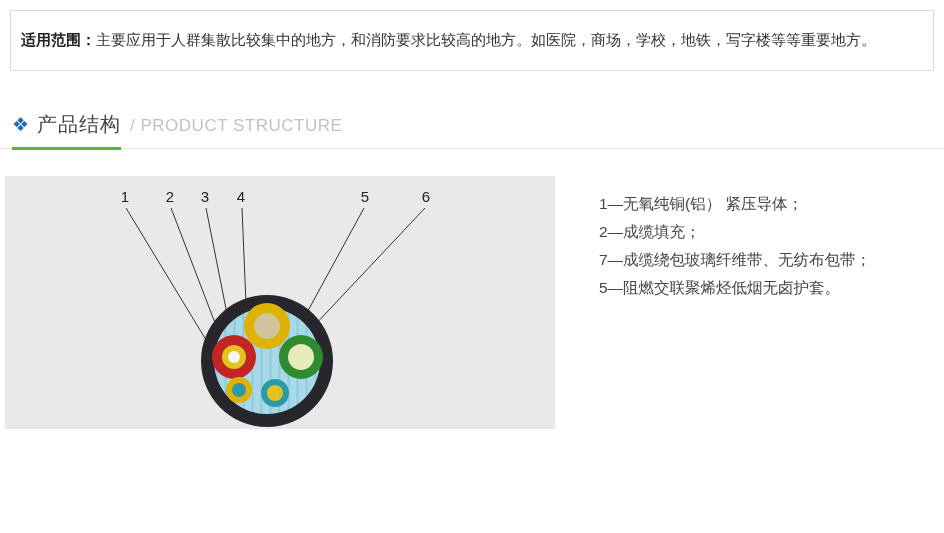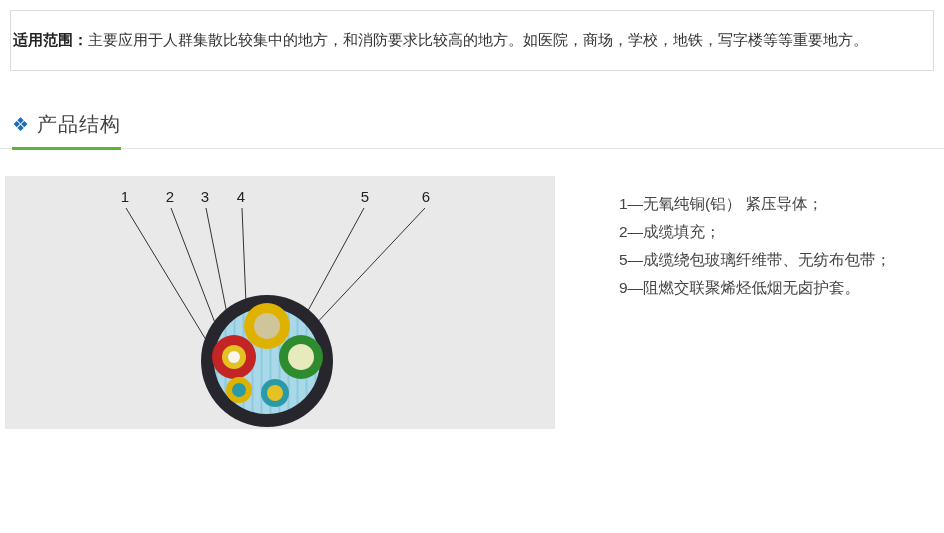--- a/index.html
+++ b/index.html
@@ -6,21 +6,21 @@
   html, body {
     width: 944px; height: 533px;
     background: #ffffff;
     font-family: "Liberation Sans", "DejaVu Sans", sans-serif;
     overflow: hidden;
   }
   
   .intro-box {
     margin: 10px 10px 0 10px;
     border: 1px solid #dcdcdc;
-    padding: 14px 18px 16px 2px;
+    padding: 14px 18px 16px 10px;
     font-size: 15px;
     color: #333;
     line-height: 1.95;
   }
   .intro-box .intro-label { font-weight: bold; color: #222; }
 
   
   .section-header {
     margin-top: 40px;
     padding-left: 12px;
@@ -58,21 +58,21 @@
     margin-top: 27px;
     padding-left: 5px;
   }
   .diagram-panel {
     width: 550px;
     height: 253px;
     background: #e9e9e9;
     flex: 0 0 auto;
   }
   .legend {
-    margin-left: 64px;
+    margin-left: 44px;
     padding-top: 14px;
     font-size: 15.5px;
     color: #444;
   }
   .legend-item { line-height: 28px; }
 
   svg text.num-label {
     font-family: "Liberation Sans", "DejaVu Sans", sans-serif;
     font-size: 15px;
     fill: #222;
@@ -84,20 +84,21 @@
 <div class="intro-box">
   <span class="intro-label">适用范围：</span><span>主要应用于人群集散比较集中的地方，和消防要求比较高的地方。如医院，商场，学校，地铁，写字楼等等重要地方。</span>
 </div>
 
 <div class="section-header">
   <div class="header-row">
     <span class="title-group">
       <span class="diamond-icon">❖</span>
       <span class="section-title">产品结构</span>
     </span>
+    <span class="section-subtitle">/ PRODUCT STRUCTURE</span>
   </div>
 </div>
 
 <div class="main-content">
 
   <div class="diagram-panel">
     <svg width="550" height="253" viewBox="0 0 550 253">
       <defs>
         <pattern id="innerStripes" width="9" height="9" patternUnits="userSpaceOnUse">
           <rect width="9" height="9" fill="#a9d9e9"></rect>
@@ -140,17 +141,17 @@
 
         <circle cx="270" cy="217" r="14" fill="#2b9aa8"></circle>
         <circle cx="270" cy="217" r="8" fill="#e3c222"></circle>
       </g>
     </svg>
   </div>
 
   <div class="legend">
     <div class="legend-item">1—无氧纯铜(铝） 紧压导体；</div>
     <div class="legend-item">2—成缆填充；</div>
-    <div class="legend-item">5—成缆绕包玻璃纤维带、无纺布包带；</div>
-    <div class="legend-item">9—阻燃交联聚烯烃低烟无卤护套。</div>
+    <div class="legend-item">7—成缆绕包玻璃纤维带、无纺布包带；</div>
+    <div class="legend-item">5—阻燃交联聚烯烃低烟无卤护套。</div>
   </div>
 
 </div>
 
 </body></html>

